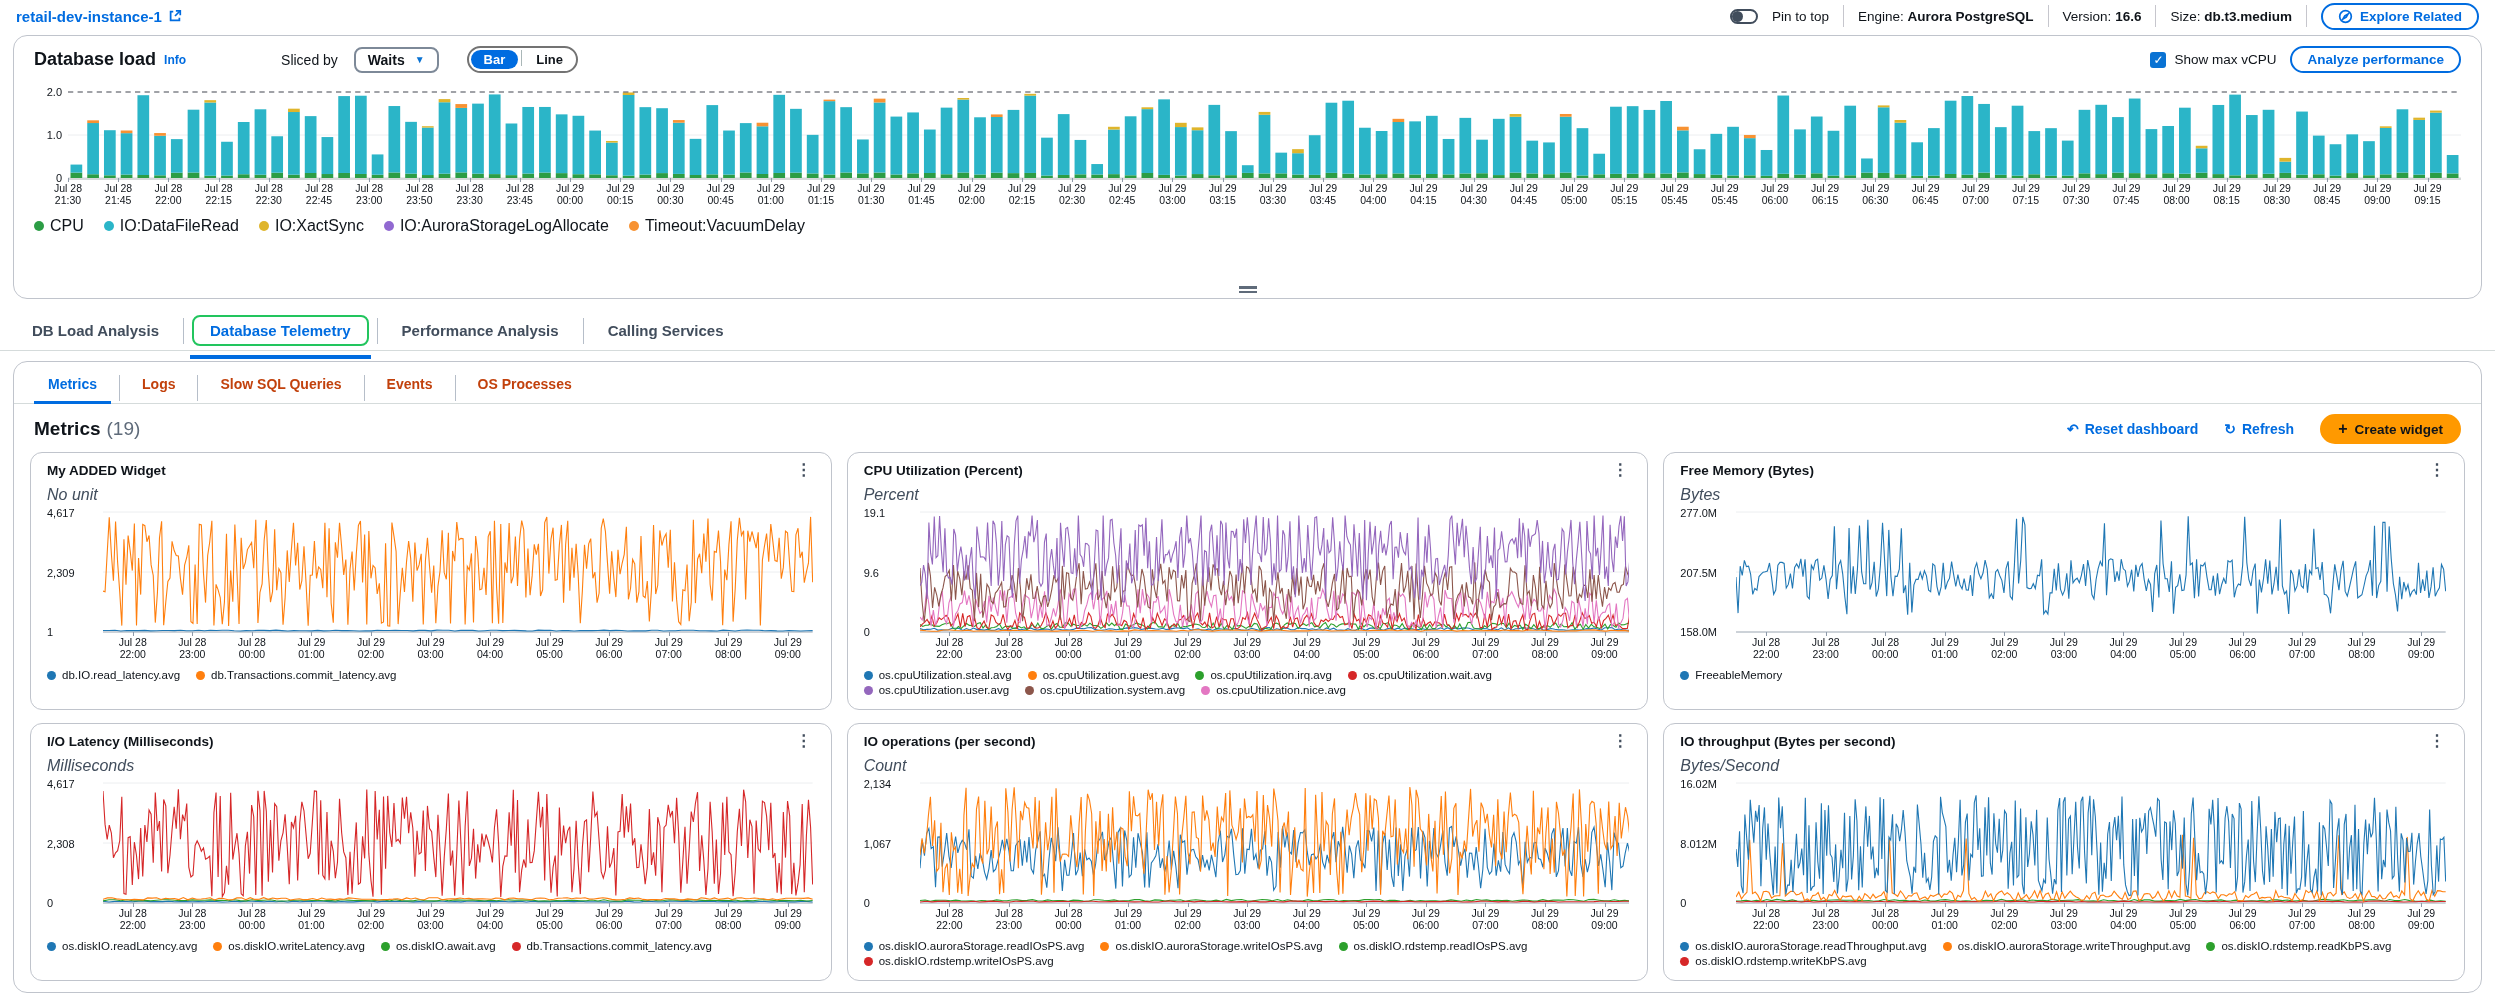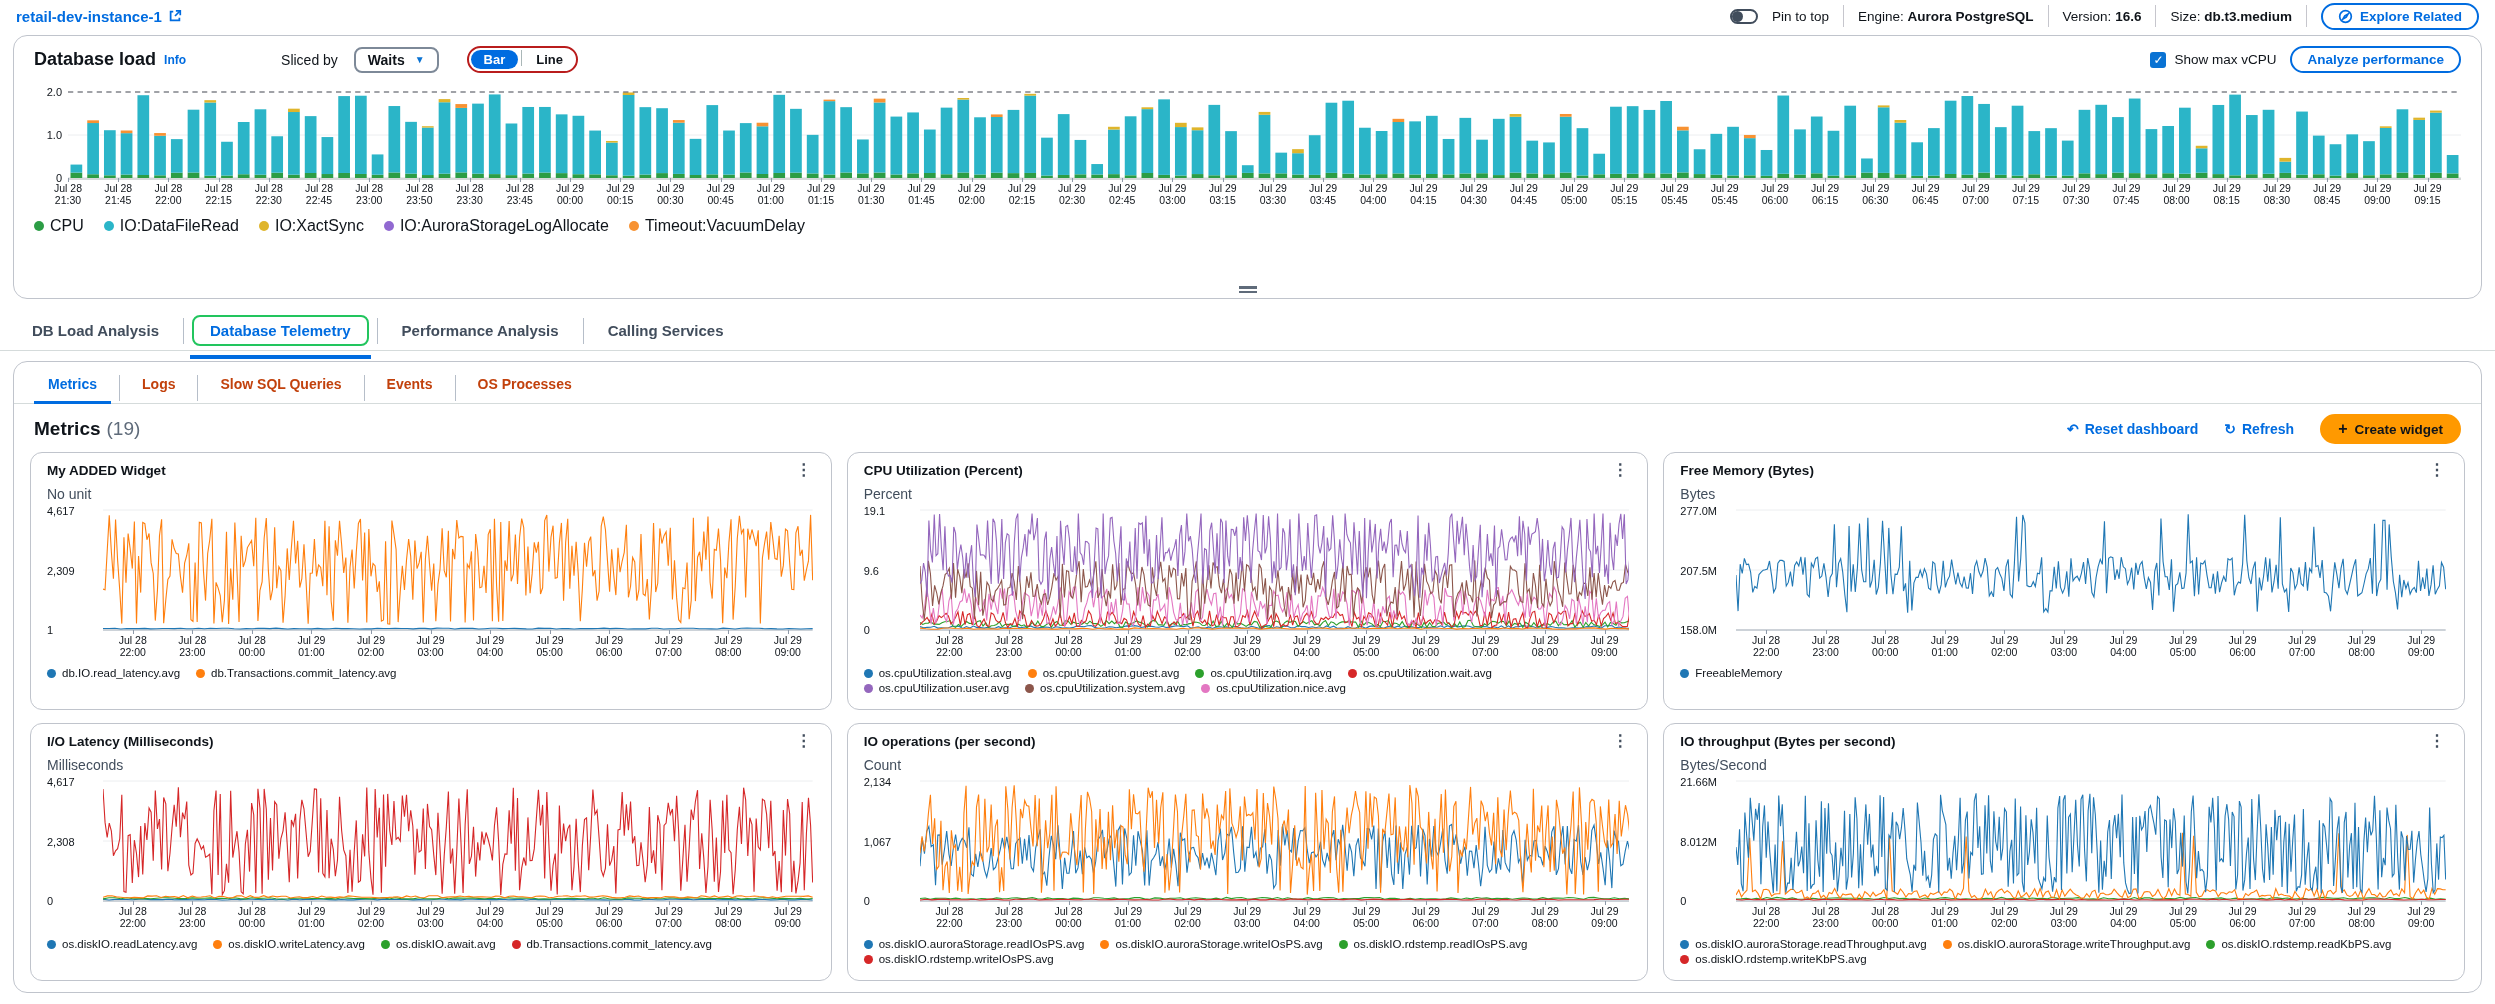--- a/index.html
+++ b/index.html
@@ -14,21 +14,21 @@
   .toggle .knob { position:absolute; left:0px; top:0px; width:11px; height:11px; border-radius:50%; background:#414d5c; }
   .pill-btn { display:inline-flex; align-items:center; gap:7px; border:2px solid #006ce0; color:#006ce0; font-weight:bold; font-size:13.5px; border-radius:18px; padding:4px 15px; background:#fff; cursor:pointer; white-space:nowrap; }
   .card { border:1px solid #c0c4cc; border-radius:14px; background:#fff; margin:0 13px; }
   .dbcard { margin-top:3px; height:264px; padding:10px 20px 4px; position:relative; }
   .dbl-header { display:flex; align-items:center; }
   .dbl-title { font-size:18px; font-weight:bold; }
   .info-link { color:#006ce0; font-size:12px; font-weight:bold; margin-left:8px; cursor:pointer; }
   .slicedby { margin-left:95px; font-size:14px; }
   .select { margin-left:16px; border:2px solid #7d8998; border-radius:8px; padding:3px 12px; font-size:14px; font-weight:bold; display:inline-flex; align-items:center; gap:10px; cursor:pointer; background:#fff; }
   .caret { color:#0972d3; font-size:10px; }
-  .seg { margin-left:28px; border:2px solid #b91c1c; border-radius:16px; display:inline-flex; align-items:flex-start; padding:2px; cursor:pointer; }
+  .seg { margin-left:28px; border:2px solid #737373; border-radius:16px; display:inline-flex; align-items:flex-start; padding:2px; cursor:pointer; }
   .seg .on { background:#006ce0; color:#fff; font-weight:bold; font-size:13px; border-radius:12px; padding:2px 13px; }
   .seg .sep { width:1px; height:16px; background:#aab7b8; margin:0 3px; }
   .seg .off { color:#0f141a; font-weight:bold; font-size:13px; padding:2px 11px; }
   .dbl-right { margin-left:auto; display:flex; align-items:center; gap:14px; }
   .cb { width:16px; height:16px; background:#0972d3; border-radius:3px; color:#fff; font-size:12px; display:inline-flex; align-items:center; justify-content:center; cursor:pointer; }
   .cb-label { font-size:13.5px; margin-left:-6px; }
   .aas-label { font-size:11px; color:#414d5c; margin-top:12px; }
   .plotwrap { position:relative; height:103px; margin-left:34px; margin-top:4px; }
   .plotwrap svg, .wplot svg { position:absolute; inset:0; width:100%; height:100%; }
   .ylab { position:absolute; right:100%; padding-right:6px; font-size:11px; color:#0f141a; transform:translateY(-50%); white-space:nowrap; }
@@ -54,21 +54,21 @@
   .mhead h2 { font-size:19px; font-weight:bold; }
   .mcount { color:#5f6b7a; font-size:19px; margin-left:6px; font-weight:normal; }
   .mactions { margin-left:auto; display:flex; align-items:center; gap:26px; }
   .linkbtn { color:#006ce0; font-weight:bold; font-size:14px; display:inline-flex; align-items:center; gap:6px; cursor:pointer; }
   .create-btn { background:#ff9900; border:2px solid #ff9900; border-radius:18px; color:#0f141a; font-weight:bold; font-size:13.5px; padding:4px 16px; display:inline-flex; align-items:center; gap:7px; cursor:pointer; }
   .grid { display:grid; grid-template-columns:repeat(3,1fr); grid-template-rows:258px 258px; gap:13px 15px; padding:0 16px; }
   .widget { border:1px solid #c0c4cc; border-radius:12px; background:#fff; padding:10px 16px 6px; overflow:hidden; }
   .whead { display:flex; justify-content:space-between; align-items:flex-start; }
   .wtitle { font-size:13.5px; font-weight:bold; }
   .kebab { color:#414d5c; font-size:16px; font-weight:bold; line-height:14px; padding:0 3px; cursor:pointer; }
-  .wunit { font-size:14px; color:#414d5c; margin-top:8px; }
+  .wunit { font-size:16px; color:#414d5c; margin-top:8px;font-style:italic; }
   .wplotwrap { position:relative; height:124px; margin-top:6px; }
   .wplot { position:absolute; left:56px; right:2px; top:0; bottom:0; }
   .wylab { position:absolute; left:0; font-size:11px; transform:translateY(-50%); }
   .wxaxis { position:relative; height:27px; margin-left:56px; margin-right:2px; margin-top:2px; }
   .wlegend { display:flex; flex-wrap:wrap; column-gap:16px; row-gap:3px; margin-top:6px; }
   .wlegend .litem { font-size:11.5px; }
   .wlegend .dot { width:9px; height:9px; }
 </style>
 </head>
 <body>
@@ -1167,21 +1167,21 @@
           </span>
         </div>
       </div>
       <div class="widget">
         <div class="whead">
           <span class="wtitle">IO throughput (Bytes per second)</span>
           <span class="kebab">⋮</span>
         </div>
         <div class="wunit">Bytes/Second</div>
         <div class="wplotwrap">
-          <div class="wylab" style="top: 3px;">21.66M</div>
+          <div class="wylab" style="top: 3px;">16.02M</div>
           <div class="wylab" style="top: 63px;">8.012M</div>
           <div class="wylab" style="top: 122px;">0</div>
           <div class="wplot">
             <svg viewBox="0 0 1000 124" preserveAspectRatio="none">
               <line x1="0" x2="1000" y1="2" y2="2" stroke="#eceef0" stroke-width="1" vector-effect="non-scaling-stroke"></line>
               <line x1="0" x2="1000" y1="62" y2="62" stroke="#eceef0" stroke-width="1" vector-effect="non-scaling-stroke"></line>
               <line x1="0" x2="1000" y1="122" y2="122" stroke="#9aa5b1" stroke-width="1" vector-effect="non-scaling-stroke"></line>
               <polyline points="0.0,120.0 7.2,119.9 14.4,119.2 21.6,120.2 28.8,119.3 36.0,120.3 43.2,118.5 50.4,119.6 57.6,118.4 64.7,119.1 71.9,120.0 79.1,118.9 86.3,120.0 93.5,120.2 100.7,119.8 107.9,119.2 115.1,119.8 122.3,120.1 129.5,119.2 136.7,119.0 143.9,118.9 151.1,119.2 158.3,119.2 165.5,119.3 172.7,119.4 179.9,119.8 187.1,119.6 194.2,120.2 201.4,119.9 208.6,118.5 215.8,119.5 223.0,118.7 230.2,119.6 237.4,119.4 244.6,120.0 251.8,119.8 259.0,120.2 266.2,119.0 273.4,119.9 280.6,120.1 287.8,119.0 295.0,118.6 302.2,119.2 309.4,119.5 316.5,120.3 323.7,119.8 330.9,120.1 338.1,120.2 345.3,119.9 352.5,119.4 359.7,119.5 366.9,119.8 374.1,118.4 381.3,119.7 388.5,119.6 395.7,119.5 402.9,118.8 410.1,120.0 417.3,119.0 424.5,119.6 431.7,119.4 438.8,119.7 446.0,118.4 453.2,119.4 460.4,119.5 467.6,119.3 474.8,119.2 482.0,118.6 489.2,119.8 496.4,120.1 503.6,119.9 510.8,120.2 518.0,118.7 525.2,119.8 532.4,119.5 539.6,120.3 546.8,119.9 554.0,120.3 561.2,118.5 568.3,120.1 575.5,118.9 582.7,118.9 589.9,120.1 597.1,120.1 604.3,119.6 611.5,119.5 618.7,119.8 625.9,118.4 633.1,119.6 640.3,118.9 647.5,118.5 654.7,119.7 661.9,119.9 669.1,119.7 676.3,119.2 683.5,118.9 690.6,120.0 697.8,119.7 705.0,119.1 712.2,120.3 719.4,120.0 726.6,119.7 733.8,120.1 741.0,119.3 748.2,120.2 755.4,118.7 762.6,118.9 769.8,119.6 777.0,119.0 784.2,120.1 791.4,119.8 798.6,119.4 805.8,120.1 812.9,120.2 820.1,119.0 827.3,118.4 834.5,118.9 841.7,119.3 848.9,119.4 856.1,118.7 863.3,119.7 870.5,119.9 877.7,119.0 884.9,119.3 892.1,118.9 899.3,118.8 906.5,119.2 913.7,120.2 920.9,118.5 928.1,119.5 935.3,119.5 942.4,118.5 949.6,119.6 956.8,120.1 964.0,120.2 971.2,120.0 978.4,119.1 985.6,120.3 992.8,119.8 1000.0,120.3" fill="none" stroke="#2ca02c" stroke-width="1.1" vector-effect="non-scaling-stroke"></polyline>
               <polyline points="0.0,120.5 8.4,121.0 16.8,120.2 25.2,120.7 33.6,120.4 42.0,120.7 50.4,120.3 58.8,120.8 67.2,120.7 75.6,120.4 84.0,120.2 92.4,121.0 100.8,120.1 109.2,121.0 117.6,120.6 126.1,120.2 134.5,120.6 142.9,120.2 151.3,120.4 159.7,120.8 168.1,120.6 176.5,120.7 184.9,121.0 193.3,120.8 201.7,120.2 210.1,120.8 218.5,120.4 226.9,121.0 235.3,120.9 243.7,120.6 252.1,120.4 260.5,120.9 268.9,121.0 277.3,120.7 285.7,120.8 294.1,120.2 302.5,120.9 310.9,120.7 319.3,120.4 327.7,120.8 336.1,120.6 344.5,120.7 352.9,120.7 361.3,120.7 369.7,120.3 378.2,120.2 386.6,120.6 395.0,120.4 403.4,120.3 411.8,120.9 420.2,121.0 428.6,120.3 437.0,120.6 445.4,120.6 453.8,120.4 462.2,120.2 470.6,120.4 479.0,121.0 487.4,120.5 495.8,121.0 504.2,121.0 512.6,120.9 521.0,121.0 529.4,121.0 537.8,120.6 546.2,120.1 554.6,120.5 563.0,121.0 571.4,120.7 579.8,120.7 588.2,121.0 596.6,120.8 605.0,120.9 613.4,120.6 621.8,120.9 630.3,120.7 638.7,120.1 647.1,120.3 655.5,120.2 663.9,120.8 672.3,120.1 680.7,120.7 689.1,120.2 697.5,121.0 705.9,120.8 714.3,120.4 722.7,120.3 731.1,120.3 739.5,120.8 747.9,120.9 756.3,120.6 764.7,120.1 773.1,121.0 781.5,120.4 789.9,121.0 798.3,120.1 806.7,120.3 815.1,120.1 823.5,120.4 831.9,120.3 840.3,120.6 848.7,120.3 857.1,120.9 865.5,121.0 873.9,120.8 882.4,121.0 890.8,120.2 899.2,120.1 907.6,120.1 916.0,120.3 924.4,120.5 932.8,120.6 941.2,121.0 949.6,120.8 958.0,120.7 966.4,120.2 974.8,120.7 983.2,120.7 991.6,120.5 1000.0,120.5" fill="none" stroke="#d62728" stroke-width="1.1" vector-effect="non-scaling-stroke"></polyline>
               <polyline points="0.0,116.0 3.9,111.0 7.7,117.8 11.6,114.0 15.4,111.2 19.3,58.7 23.2,112.6 27.0,111.0 30.9,114.4 34.7,120.0 38.6,110.8 42.5,110.2 46.3,111.3 50.2,117.1 54.1,115.1 57.9,114.7 61.8,114.8 65.6,62.3 69.5,115.1 73.4,112.5 77.2,110.4 81.1,110.5 84.9,113.9 88.8,113.3 92.7,111.4 96.5,119.5 100.4,117.9 104.2,119.8 108.1,114.6 112.0,114.1 115.8,111.5 119.7,118.7 123.6,116.3 127.4,119.7 131.3,113.5 135.1,114.8 139.0,109.5 142.9,115.4 146.7,119.1 150.6,115.0 154.4,115.9 158.3,115.4 162.2,114.9 166.0,118.9 169.9,119.8 173.7,115.3 177.6,119.6 181.5,112.6 185.3,114.7 189.2,117.9 193.1,113.3 196.9,116.9 200.8,115.2 204.6,114.2 208.5,110.7 212.4,120.1 216.2,57.3 220.1,111.8 223.9,113.2 227.8,115.3 231.7,110.0 235.5,113.2 239.4,118.1 243.2,114.5 247.1,115.1 251.0,112.4 254.8,111.8 258.7,118.4 262.5,117.0 266.4,116.0 270.3,118.4 274.1,114.1 278.0,115.3 281.9,113.9 285.7,112.5 289.6,116.3 293.4,112.9 297.3,113.5 301.2,110.1 305.0,112.4 308.9,120.0 312.7,114.2 316.6,115.9 320.5,109.5 324.3,57.6 328.2,112.7 332.0,118.4 335.9,116.5 339.8,119.7 343.6,120.1 347.5,118.0 351.4,110.1 355.2,115.8 359.1,112.7 362.9,119.7 366.8,113.9 370.7,111.3 374.5,109.9 378.4,114.0 382.2,111.7 386.1,113.8 390.0,117.9 393.8,119.5 397.7,111.9 401.5,118.0 405.4,116.5 409.3,113.7 413.1,118.2 417.0,114.8 420.8,109.8 424.7,116.7 428.6,109.5 432.4,118.0 436.3,113.3 440.2,112.0 444.0,118.0 447.9,118.7 451.7,110.8 455.6,119.7 459.5,110.8 463.3,117.1 467.2,113.4 471.0,110.1 474.9,113.7 478.8,115.8 482.6,116.9 486.5,119.3 490.3,118.8 494.2,114.7 498.1,118.0 501.9,112.6 505.8,111.2 509.7,119.8 513.5,114.4 517.4,114.1 521.2,115.7 525.1,115.6 529.0,114.6 532.8,110.1 536.7,113.6 540.5,116.7 544.4,118.2 548.3,111.4 552.1,118.5 556.0,117.4 559.8,110.2 563.7,109.9 567.6,119.3 571.4,118.3 575.3,113.1 579.2,112.5 583.0,112.9 586.9,117.4 590.7,115.5 594.6,110.4 598.5,116.3 602.3,119.9 606.2,117.0 610.0,109.8 613.9,116.6 617.8,110.1 621.6,115.1 625.5,116.3 629.3,53.8 633.2,115.0 637.1,115.5 640.9,117.3 644.8,56.9 648.6,113.3 652.5,117.8 656.4,117.0 660.2,111.7 664.1,110.8 668.0,112.6 671.8,110.9 675.7,112.0 679.5,117.4 683.4,113.8 687.3,113.8 691.1,115.1 695.0,112.8 698.8,113.3 702.7,110.7 706.6,119.3 710.4,119.8 714.3,119.9 718.1,114.5 722.0,116.6 725.9,114.0 729.7,113.0 733.6,111.1 737.5,117.8 741.3,116.4 745.2,116.9 749.0,116.3 752.9,116.2 756.8,119.9 760.6,109.6 764.5,116.3 768.3,115.1 772.2,116.3 776.1,116.7 779.9,117.1 783.8,119.5 787.6,112.5 791.5,116.7 795.4,119.7 799.2,118.5 803.1,109.4 806.9,111.6 810.8,109.8 814.7,117.0 818.5,110.0 822.4,119.9 826.3,111.6 830.1,119.8 834.0,112.4 837.8,111.3 841.7,115.0 845.6,112.2 849.4,54.2 853.3,113.4 857.1,110.9 861.0,116.2 864.9,117.5 868.7,116.4 872.6,112.7 876.4,118.2 880.3,111.1 884.2,120.2 888.0,114.1 891.9,109.6 895.8,115.5 899.6,115.6 903.5,117.9 907.3,113.9 911.2,117.9 915.1,117.6 918.9,113.7 922.8,110.9 926.6,116.1 930.5,114.7 934.4,117.1 938.2,110.0 942.1,113.8 945.9,55.9 949.8,117.6 953.7,119.8 957.5,114.0 961.4,109.8 965.3,114.6 969.1,111.2 973.0,118.3 976.8,120.0 980.7,109.6 984.6,115.2 988.4,109.7 992.3,109.9 996.1,110.7 1000.0,110.7" fill="none" stroke="#ff7f0e" stroke-width="1.1" vector-effect="non-scaling-stroke"></polyline>

